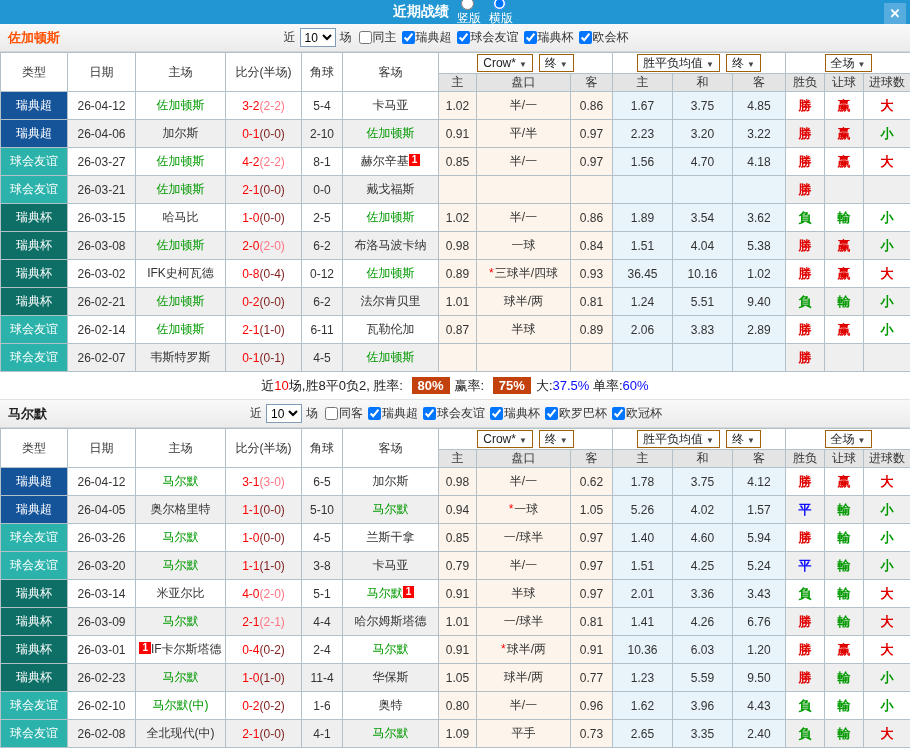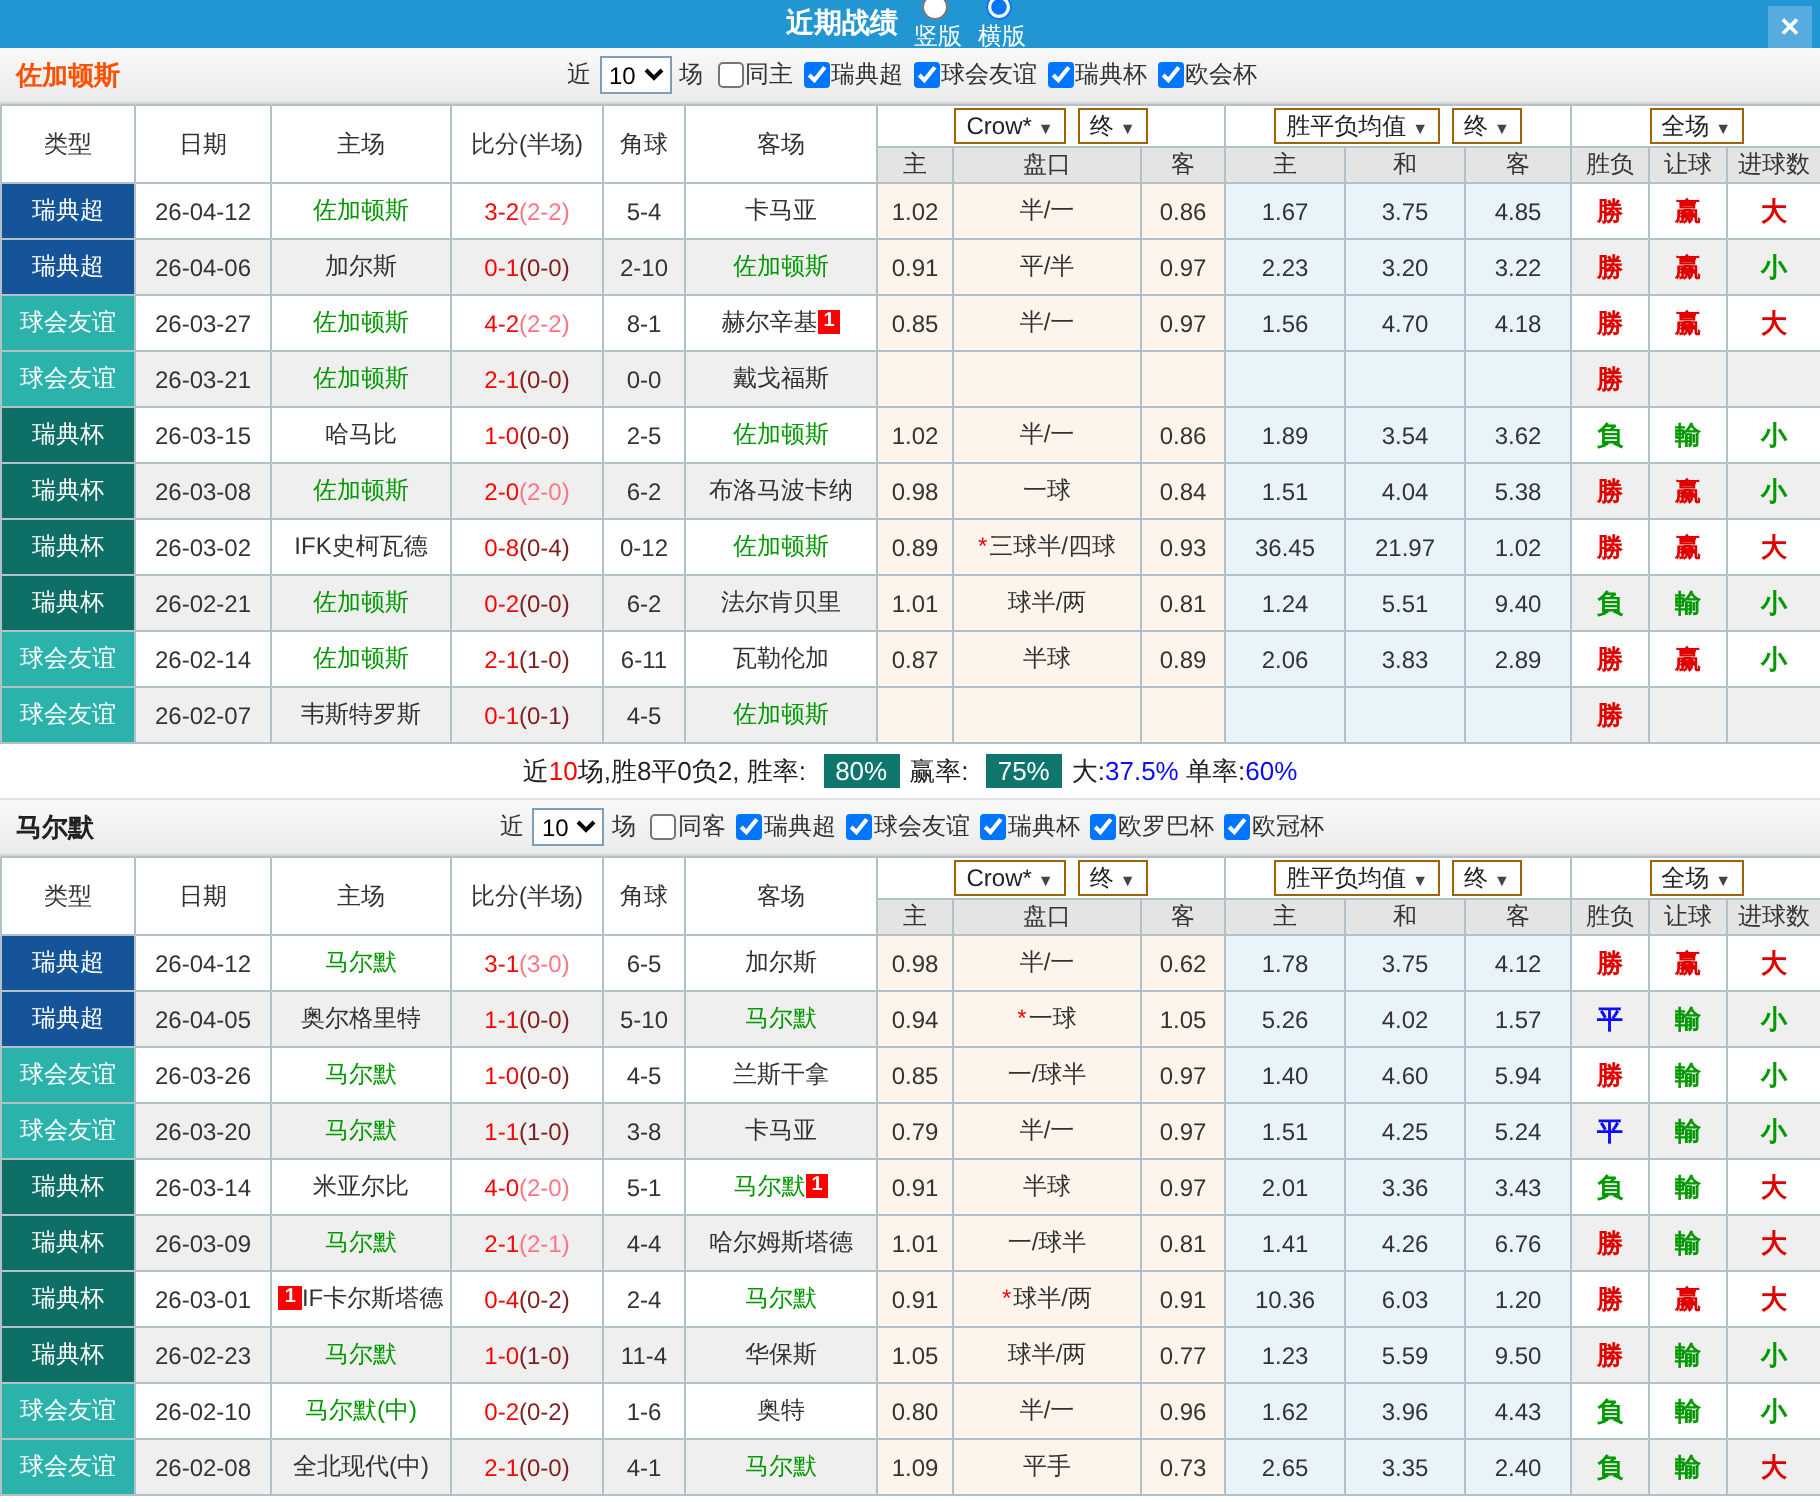--- a/index.html
+++ b/index.html
@@ -43,21 +43,21 @@
   .htr{color:#ff7585;}
   .star{color:#ff0000;margin-right:1px;}
   .b1{display:inline-block;background:#ff0000;color:#fff;font-size:10px;line-height:12px;padding:0 3px;
       vertical-align:2px;font-weight:bold;}
   td.res{font-weight:bold;font-size:13px;}
   .c-r{color:#e00000;} .c-g{color:#009900;} .c-b{color:#0b0bff;}
   
   .summary{height:27px;display:flex;align-items:center;justify-content:center;font-size:13px;color:#222;border-bottom:1px solid #e2e2e2;}
   .summary span{white-space:pre;}
   .sk{color:#222;} .sr{color:#ff0000;} .sb{color:#0b0bff;}
-  .sbadge{background:#0f766e;color:#fff;padding:1px 6px;margin:0 5px;font-weight:normal;}
+  .sbadge{background:#c2410c;color:#fff;padding:1px 6px;margin:0 5px;font-weight:bold;}
 </style>
 </head>
 <body>
 
 <div class="topbar">
   <span class="title">近期战绩</span>
   <label class="radio-group">
     <input type="radio" name="layout" class="layout-radio" style="">
     <span>竖版</span>
   </label>
@@ -246,21 +246,21 @@
           <td class="lg" style="background: rgb(14, 111, 103);">瑞典杯</td>
           <td>26-03-02</td>
           <td><span>IFK史柯瓦德</span></td>
           <td><span class="ft">0-8</span><span class="htb">(0-4)</span></td>
           <td>0-12</td>
           <td><span class="tg">佐加顿斯</span></td>
           <td class="odds">0.89</td>
           <td class="odds"><span class="star">*</span><span>三球半/四球</span></td>
           <td class="odds">0.93</td>
           <td class="mean">36.45</td>
-          <td class="mean">21.97</td>
+          <td class="mean">10.16</td>
           <td class="mean">1.02</td>
           <td class="res c-r">勝</td>
           <td class="res c-r">赢</td>
           <td class="res c-r">大</td>
         </tr>
         <tr>
           <td class="lg" style="background: rgb(14, 111, 103);">瑞典杯</td>
           <td>26-02-21</td>
           <td><span class="tg">佐加顿斯</span></td>
           <td><span class="ft">0-2</span><span class="htb">(0-0)</span></td>

